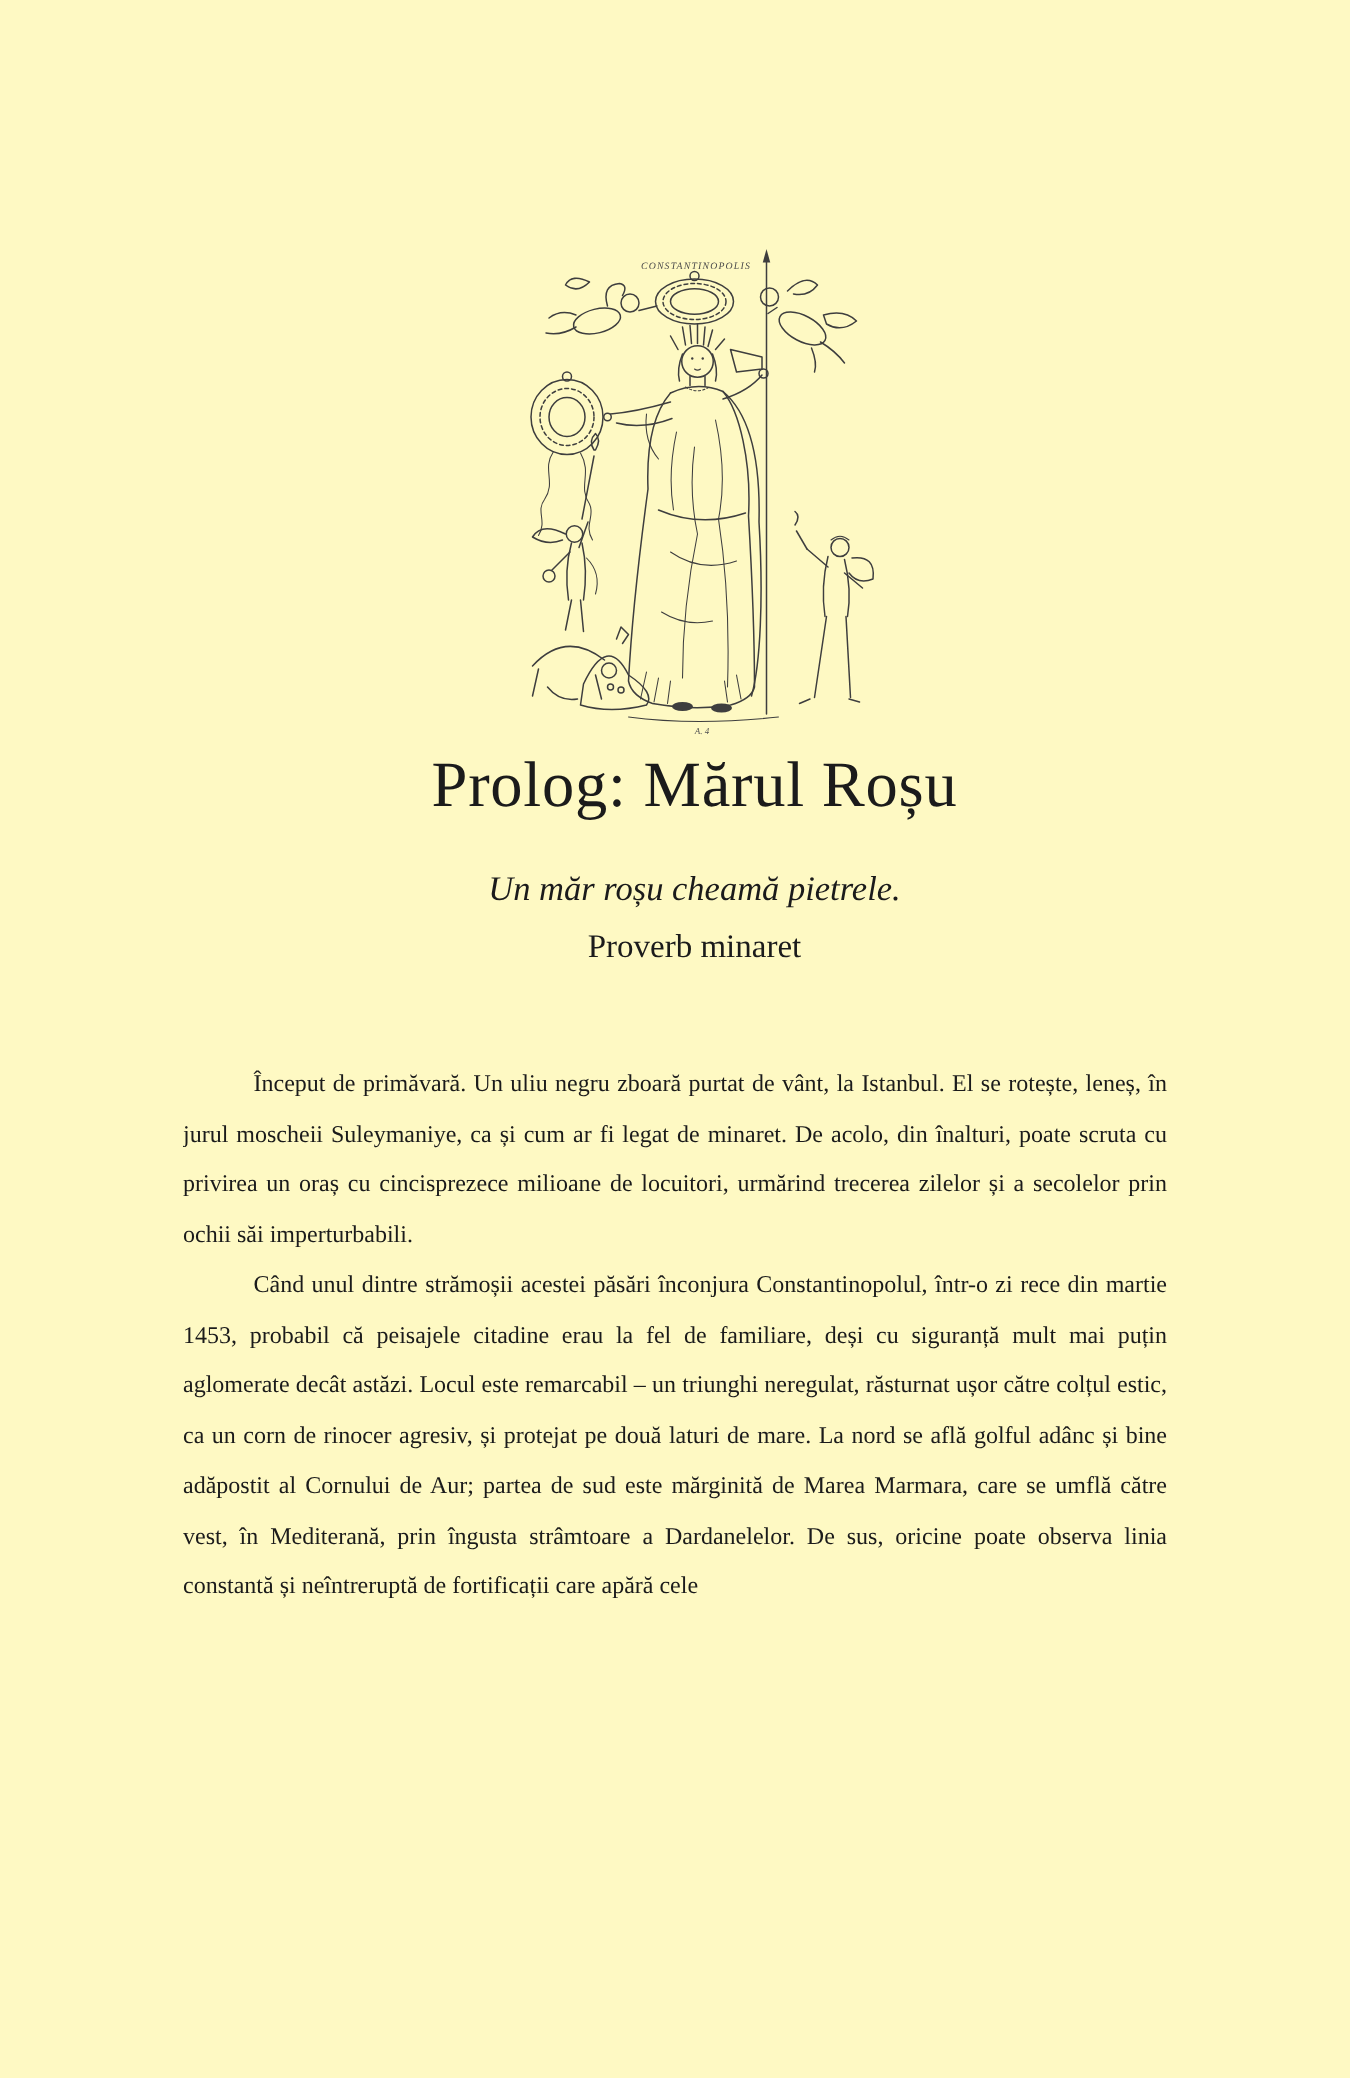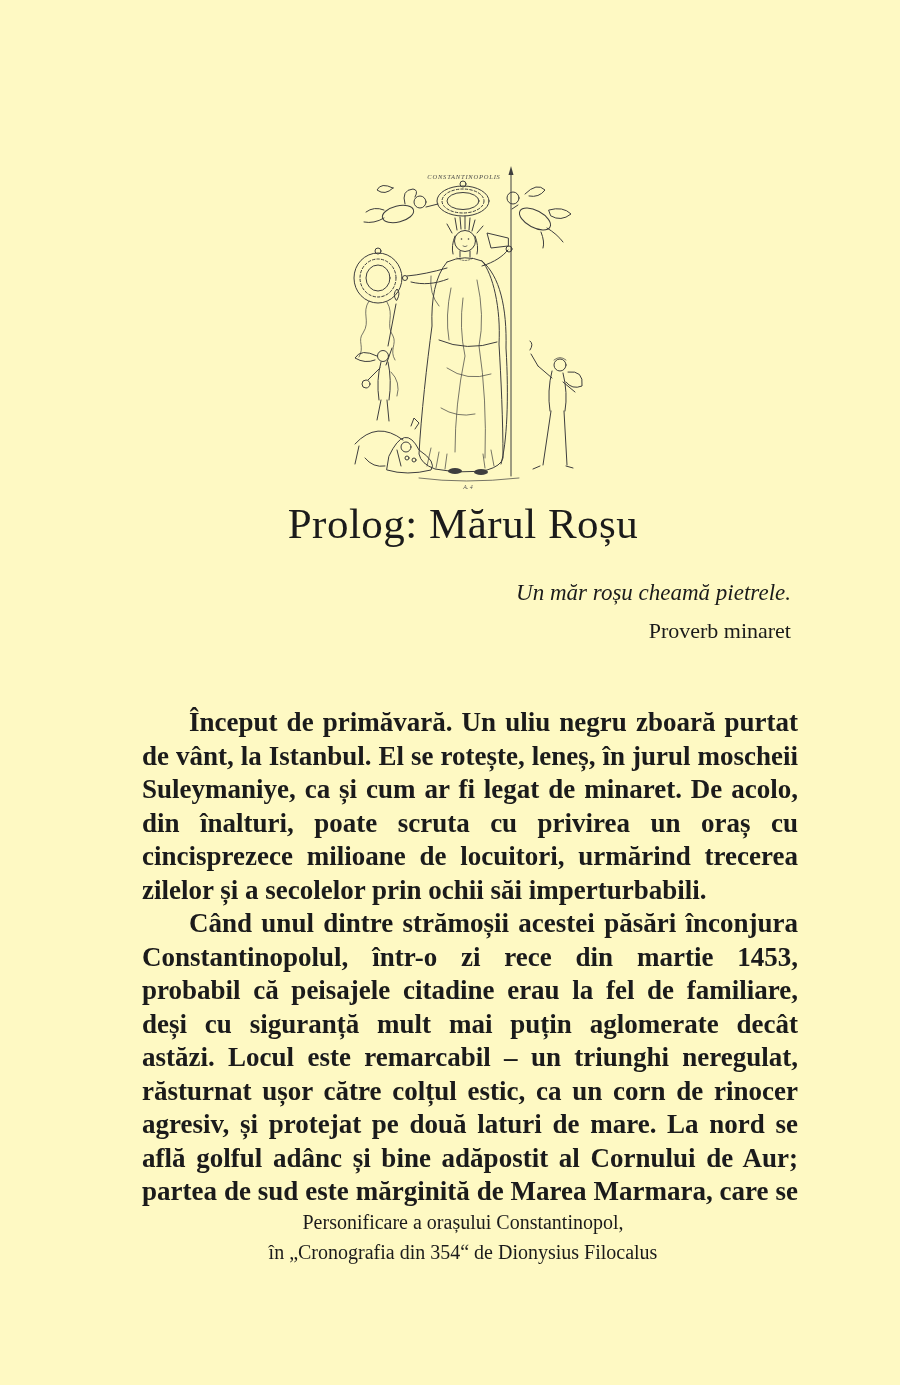--- a/index.html
+++ b/index.html
@@ -28,42 +28,41 @@
     margin: 0;
     font-size: 43px;
     font-weight: normal;
     text-align: center;
     letter-spacing: 0.5px;
     line-height: 1.25;
   }
   .epigraph {
     position: absolute;
     left: 135px; top: 577px; width: 656px;
-    text-align: right;
+    text-align: center;
   }
   .epigraph .quote {
     margin: 0 0 5px 0;
     font-style: italic;
     font-size: 23px;
     line-height: 32px;
   }
   .epigraph .attribution {
     margin: 0;
     font-size: 22px;
     line-height: 34px;
   }
   .body-text {
     position: absolute;
-    left: 142px; top: 706px; width: 656px;
+    left: 122px; top: 706px; width: 656px;
     height: 506px;
     overflow: hidden;
-    font-size: 27px;
+    font-size: 16px;
     line-height: 33.5px;
     text-align: justify;
-    font-weight: bold;
   }
   .body-text p {
     margin: 0;
     text-indent: 47px;
   }
   .caption {
     position: absolute;
     left: 105px; top: 1207px; width: 716px;
     text-align: center;
     font-size: 20px;
@@ -212,19 +211,15 @@
   <div class="epigraph">
     <p class="quote">Un măr roșu cheamă pietrele.</p>
     <p class="attribution">Proverb minaret</p>
   </div>
 
   <div class="body-text">
     <p>Început de primăvară. Un uliu negru zboară purtat de vânt, la Istanbul. El se rotește, leneș, în jurul moscheii Suleymaniye, ca și cum ar fi legat de minaret. De acolo, din înalturi, poate scruta cu privirea un oraș cu cincisprezece milioane de locuitori, urmărind trecerea zilelor și a secolelor prin ochii săi imperturbabili.</p>
     <p>Când unul dintre strămoșii acestei păsări înconjura Constantinopolul, într-o zi rece din martie 1453, probabil că peisajele citadine erau la fel de familiare, deși cu siguranță mult mai puțin aglomerate decât astăzi. Locul este remarcabil – un triunghi neregulat, răsturnat ușor către colțul estic, ca un corn de rinocer agresiv, și protejat pe două laturi de mare. La nord se află golful adânc și bine adăpostit al Cornului de Aur; partea de sud este mărginită de Marea Marmara, care se umflă către vest, în Mediterană, prin îngusta strâmtoare a Dardanelelor. De sus, oricine poate observa linia constantă și neîntreruptă de fortificații care apără cele</p>
   </div>
 
-  <div class="caption">
-    <p>Personificare a orașului Constantinopol,</p>
-    <p>în „Cronografia din 354“ de Dionysius Filocalus</p>
-  </div>
 
 
 </div>
 
 </body></html>

